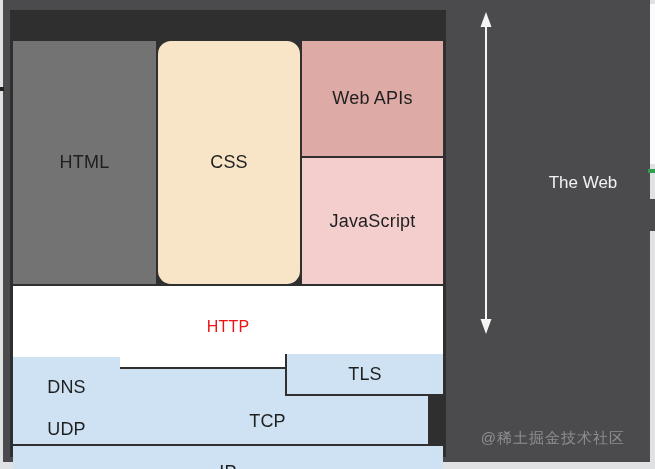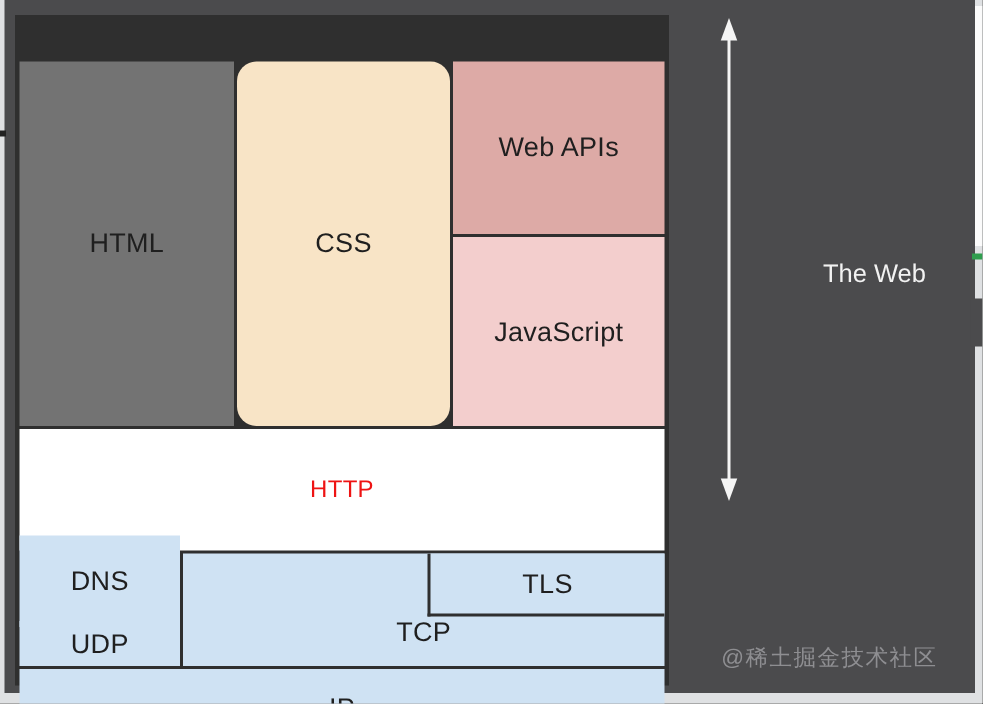--- a/index.html
+++ b/index.html
@@ -44,23 +44,23 @@
     margin-top: 28px;
   }
   .box-html       { left: 3px;   top: 3px;   width: 143px; height: 243px; }
   .box-css        { left: 148px; top: 3px;   width: 142px; height: 243px; }
   .box-webapis    { left: 292px; top: 3px;   width: 141px; height: 115px; }
   .box-javascript { left: 292px; top: 120px; width: 141px; height: 126px; }
   .box-http       { left: 3px;   top: 248px; width: 430px; height: 81px;
                     font-weight: normal; font-size: 16px; }
   .box-dns        { left: 3px;   top: 319px; width: 107px; height: 61px; }
   .box-udp        { left: 3px;   top: 376px; width: 107px; height: 30px; }
-  .box-tcp        { left: 112px; top: 331px; width: 321px; height: 75px;
+  .box-tcp        { left: 97px; top: 331px; width: 321px; height: 75px;
                     align-items: flex-start; padding-top: 42px; }
-  .box-tls        { left: 275px; top: 331px; width: 158px; height: 42px; }
+  .box-tls        { left: 275px; top: 316px; width: 158px; height: 42px; }
   .box-ip         { left: 3px;   top: 408px; width: 430px; height: 52px; }
   .arrow-svg {
     position: absolute; left: 475px; top: 12px;
   }
   .the-web {
     position: absolute; left: 505px; top: 173px; width: 150px;
     text-align: center;
     font-size: 17px;
   }
   .watermark {

